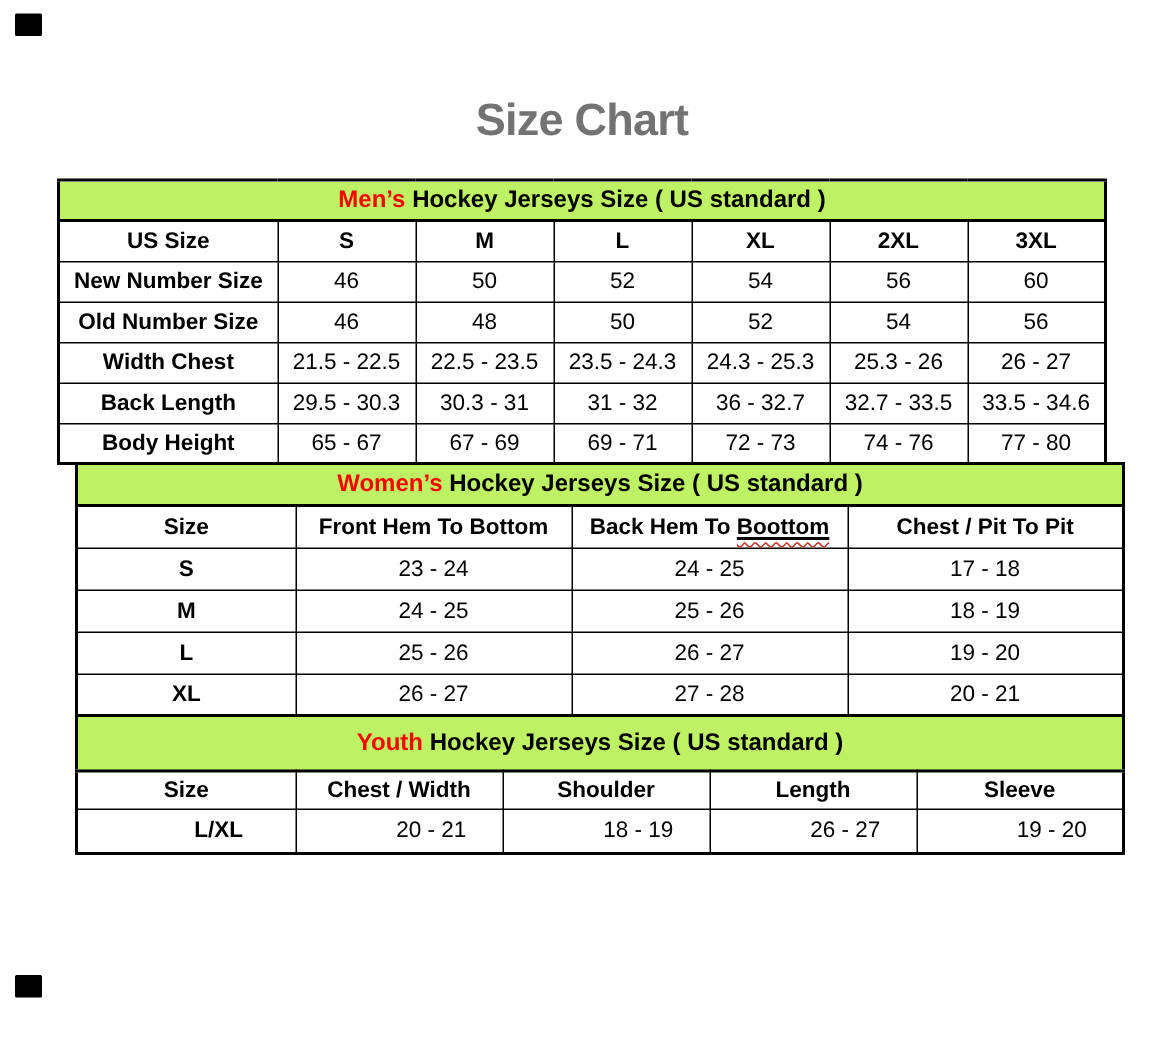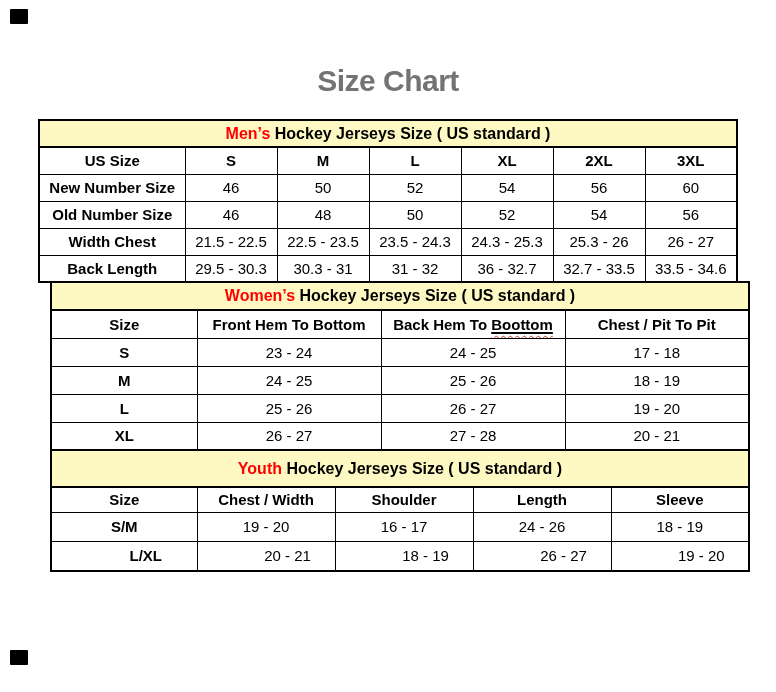--- a/index.html
+++ b/index.html
@@ -50,21 +50,21 @@
   .tbl td, .tbl th {
     border: 1px solid #000000;
     text-align: center;
     vertical-align: middle;
     font-size: 15px;
     padding: 0 2px;
     overflow: hidden;
     white-space: nowrap;
   }
   .tbl .caption td {
-    background: #fef9c3;
+    background: #bef264;
     border-top: 2px solid #000000;
     border-bottom: 2px solid #000000;
     height: 40px;
     font-size: 16px;
     font-weight: 700;
   }
   .tbl.youth .caption td { height: 37px; }
   .caption .red { color: #ff0000; }
   .tbl th { font-weight: 700; }
   .tbl td.lbl { font-weight: 700; }
@@ -150,20 +150,29 @@
       </tr>
       <tr>
         <td class="lbl">Back Length</td>
         <td>29.5 - 30.3</td>
         <td>30.3 - 31</td>
         <td>31 - 32</td>
         <td>36 - 32.7</td>
         <td>32.7 - 33.5</td>
         <td>33.5 - 34.6</td>
       </tr>
+      <tr>
+        <td class="lbl">Body Height</td>
+        <td>65 - 67</td>
+        <td>67 - 69</td>
+        <td>69 - 71</td>
+        <td>72 - 73</td>
+        <td>74 - 76</td>
+        <td>77 - 80</td>
+      </tr>
     </tbody>
       </table>
 
     <table class="tbl women">
       <colgroup>
         <col class="c-label">
           <col>
           <col>
           <col>
       </colgroup>
@@ -216,27 +225,20 @@
           <tr class="caption">
         <td colspan="5"><span class="red">Youth</span> <span>Hockey Jerseys Size ( US standard )</span></td>
       </tr>
       <tr class="head">
         <th class="lbl">Size</th>
         <th>Chest / Width</th>
         <th>Shoulder</th>
         <th>Length</th>
         <th>Sleeve</th>
       </tr>
-      <tr>
-        <td class="lbl-bold">S/M</td>
-        <td>19 - 20</td>
-        <td>16 - 17</td>
-        <td>24 - 26</td>
-        <td>18 - 19</td>
-      </tr>
       <tr class="last">
         <td class="lbl-bold">L/XL</td>
         <td>20 - 21</td>
         <td>18 - 19</td>
         <td>26 - 27</td>
         <td>19 - 20</td>
       </tr>
     </tbody>
       </table>
 

